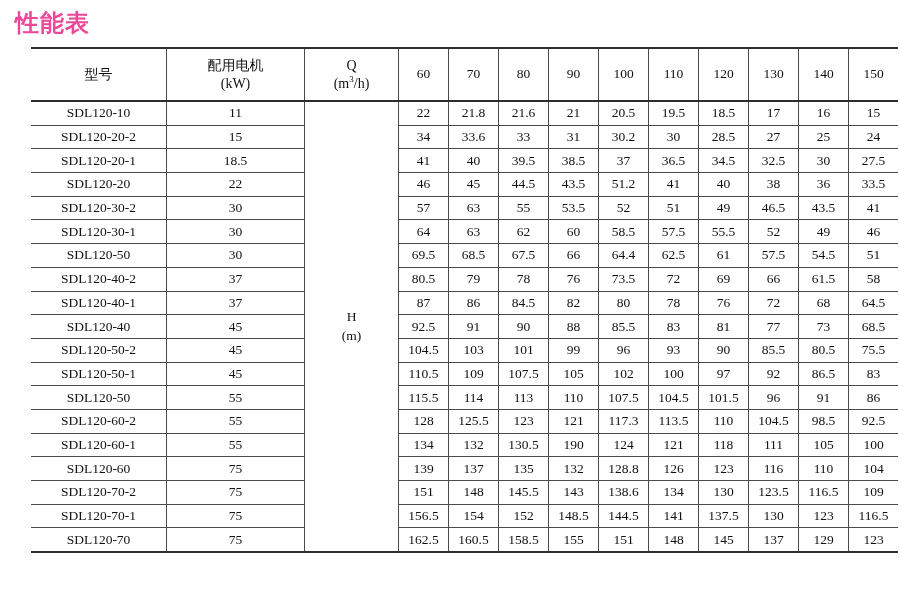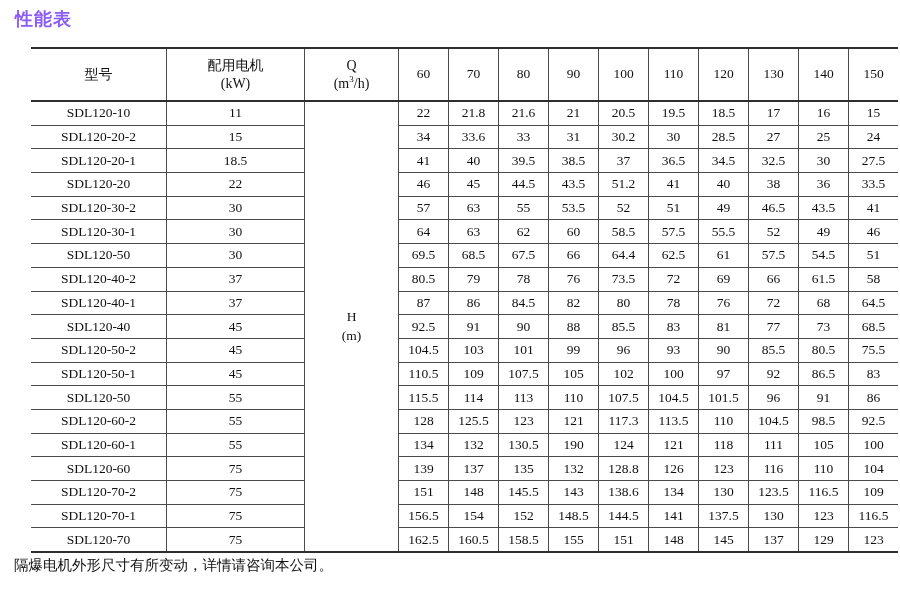--- a/index.html
+++ b/index.html
@@ -3,21 +3,21 @@
 <meta charset="utf-8">
 <style>
   html,body { margin:0; padding:0; }
   body {
     width:900px; height:590px; background:#ffffff; overflow:hidden;
     font-family:"Liberation Serif","DejaVu Serif",serif; color:#111111;
   }
   .page { position:relative; width:900px; height:590px; }
   .title {
     font-family:Liberation Serif, serif;
-    font-weight:bold; font-size:18px; color:#8b5cf6;
+    font-weight:bold; font-size:24px; color:#ec4899;
     margin:0; position:absolute; left:15px; top:7px; letter-spacing:1px;
   }
   .perf-table {
     position:absolute; left:31px; top:47px;
     border-collapse:collapse; table-layout:fixed; width:855px;
     border-top:2px solid #2e2e2e; border-bottom:2px solid #2e2e2e;
   }
   .perf-table th, .perf-table td {
     padding:0; text-align:center; vertical-align:middle; font-weight:normal;
     overflow:hidden; white-space:nowrap;
@@ -335,14 +335,13 @@
           <td class="cell-val">151</td>
           <td class="cell-val">148</td>
           <td class="cell-val">145</td>
           <td class="cell-val">137</td>
           <td class="cell-val">129</td>
           <td class="cell-val">123</td>
         </tr>
       </tbody>
   </table>
 
-  <p class="footnote">隔爆电机外形尺寸有所变动，详情请咨询本公司。</p>
 </div>
 
 </body></html>

